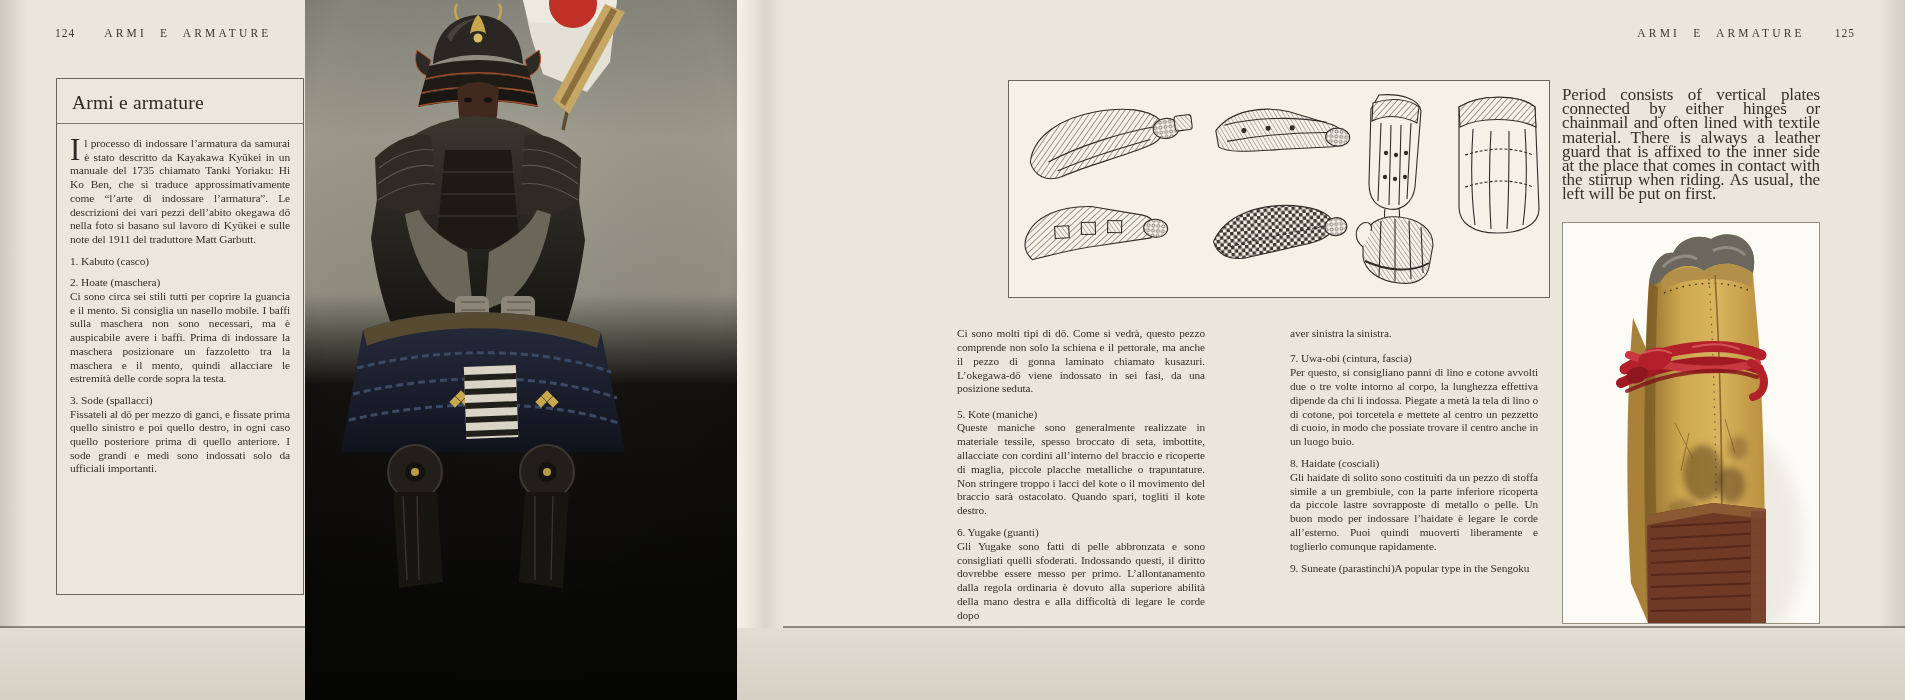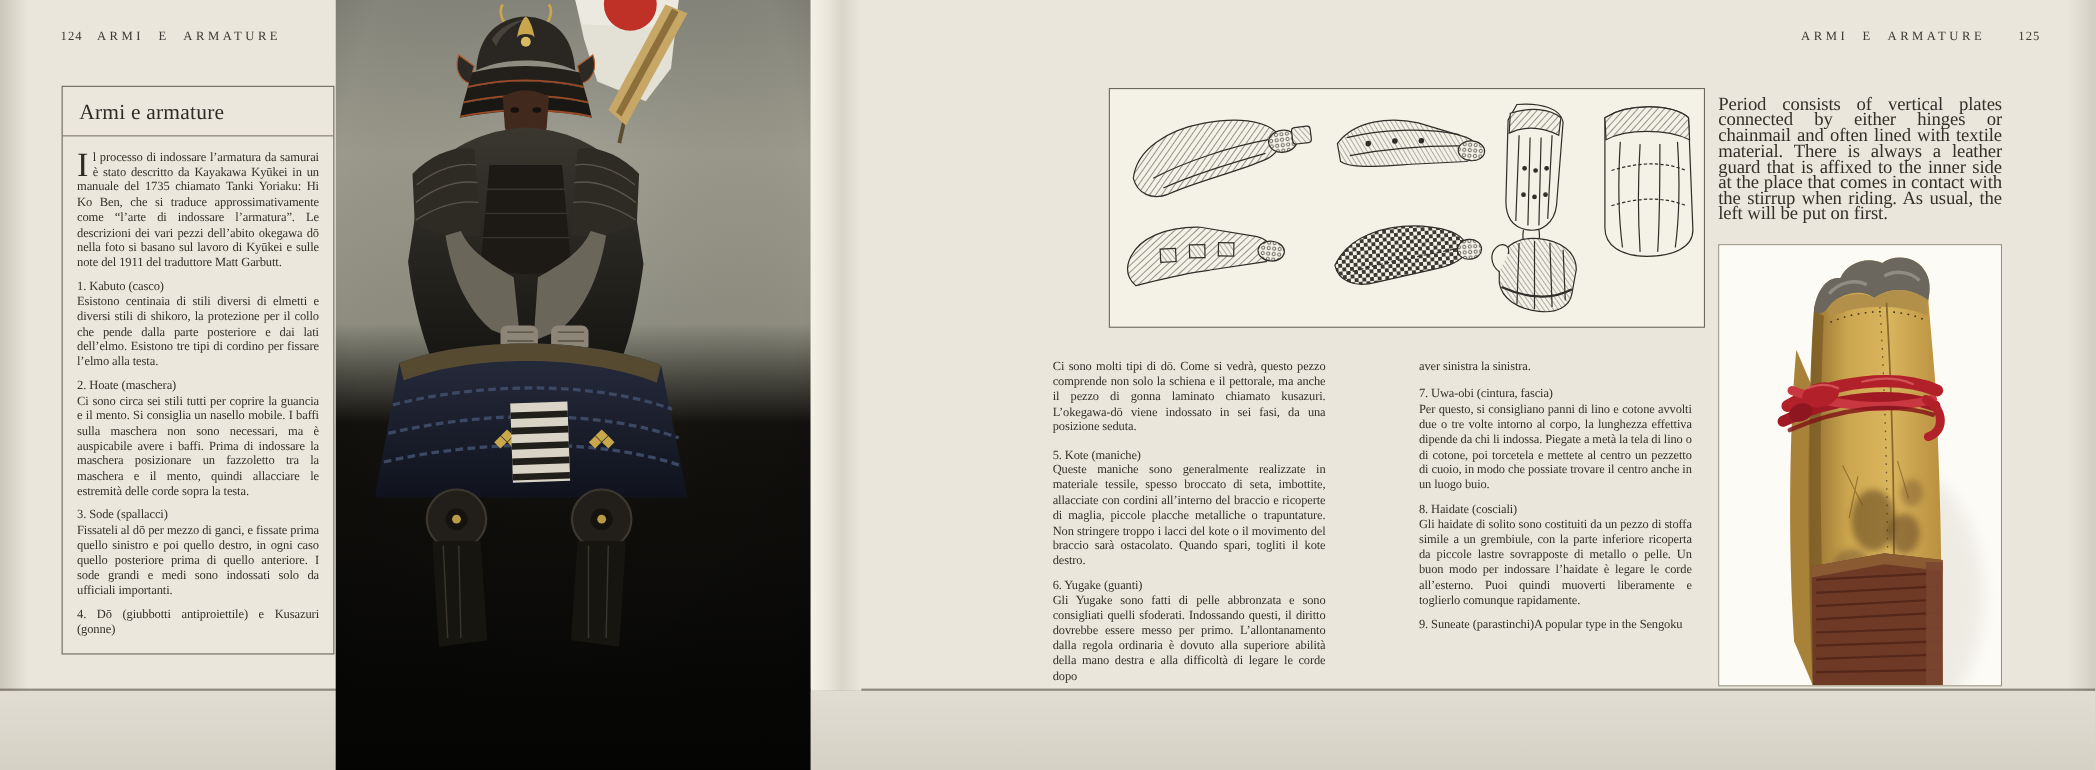--- a/index.html
+++ b/index.html
@@ -19,21 +19,21 @@
     background:linear-gradient(90deg,rgba(80,75,60,.20),rgba(80,75,60,0));}
   .edge-right{position:absolute;right:0;top:0;width:26px;height:628px;
     background:linear-gradient(-90deg,rgba(80,75,60,.16),rgba(80,75,60,0));}
   .gutter{position:absolute;left:737px;top:0;width:46px;height:628px;
     background:linear-gradient(90deg,#f4f1e7 0%,#e9e5da 35%,#d9d5c9 62%,#eae6db 100%);}
 
   
   .running-head{position:absolute;top:27px;font-size:11.5px;color:#3b3933;white-space:nowrap;}
   .running-head .caps{letter-spacing:3.2px;word-spacing:7px;}
   .rh-left{left:55px;}
-  .rh-left .num{margin-right:10px;letter-spacing:1px;}
+  .rh-left .num{margin-right:26px;letter-spacing:1px;}
   .rh-right{left:1505px;width:350px;display:flex;justify-content:flex-end;}
   .rh-right .num{margin-left:30px;letter-spacing:1px;text-align:center;}
 
   
   .title-box{position:absolute;left:56px;top:78px;width:248px;height:517px;
     border:1px solid #6c675b;box-sizing:border-box;overflow:hidden;background:#ebe7dc;}
   .box-title{margin:0;padding:13px 15px 9px 15px;font-size:19.5px;font-weight:normal;
     color:#2c2b26;border-bottom:1px solid #807a6c;letter-spacing:.2px;}
   .box-body{padding:13px 13px 0 13px;font-size:11.4px;line-height:13.7px;
     text-align:justify;letter-spacing:-0.1px;}
@@ -71,24 +71,23 @@
 
   <div class="running-head rh-left">
     <span class="num">124</span>
     <span class="caps">ARMI E ARMATURE</span>
   </div>
 
   <div class="title-box">
     <h1 class="box-title">Armi e armature</h1>
     <div class="box-body">
       <p class="intro"><span class="dropcap">I</span><span>l processo di indossare l’armatura da samurai è stato descritto da Kayakawa Kyūkei in un manuale del 1735 chiamato Tanki Yoriaku: Hi Ko Ben, che si traduce approssimativamente come “l’arte di indossare l’armatura”. Le descrizioni dei vari pezzi dell’abito okegawa dō nella foto si basano sul lavoro di Kyūkei e sulle note del 1911 del traduttore Matt Garbutt.</span></p>
-      <p class="sec"><span class="sec-h">1. Kabuto (casco)</span><span>Esistono centinaia di stili diversi di elmetti e diversi stili di shikoro, la protezione per il collo che pende dalla parte posteriore e dai lati dell’elmo. Esistono tre tipi di cordino per fissare l’elmo alla testa.</span></p>
+      <p class="sec"><span class="sec-h">1. Kabuto (casco)</span></p>
       <p class="sec"><span class="sec-h">2. Hoate (maschera)</span><span>Ci sono circa sei stili tutti per coprire la guancia e il mento. Si consiglia un nasello mobile. I baffi sulla maschera non sono necessari, ma è auspicabile avere i baffi. Prima di indossare la maschera posizionare un fazzoletto tra la maschera e il mento, quindi allacciare le estremità delle corde sopra la testa.</span></p>
       <p class="sec"><span class="sec-h">3. Sode (spallacci)</span><span>Fissateli al dō per mezzo di ganci, e fissate prima quello sinistro e poi quello destro, in ogni caso quello posteriore prima di quello anteriore. I sode grandi e medi sono indossati solo da ufficiali importanti.</span></p>
-      <p class="sec"><span class="sec-h">4. Dō (giubbotti antiproiettile) e Kusazuri (gonne)</span><span></span></p>
     </div>
   </div>
 
   <div class="samurai-photo">
     <svg width="432" height="700" viewBox="0 0 432 700" xmlns="http://www.w3.org/2000/svg">
       <defs>
         <linearGradient id="bgG" x1="0" y1="0" x2="0" y2="1">
           <stop offset="0" stop-color="#85847a"></stop>
             <stop offset=".2" stop-color="#9a998b"></stop>
           <stop offset=".42" stop-color="#8e8d80"></stop>

